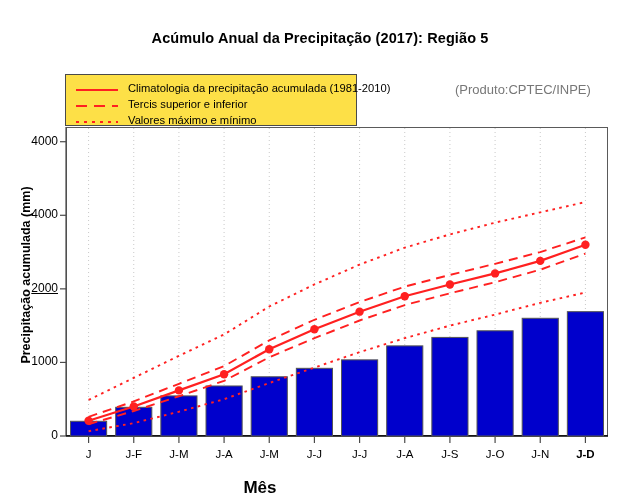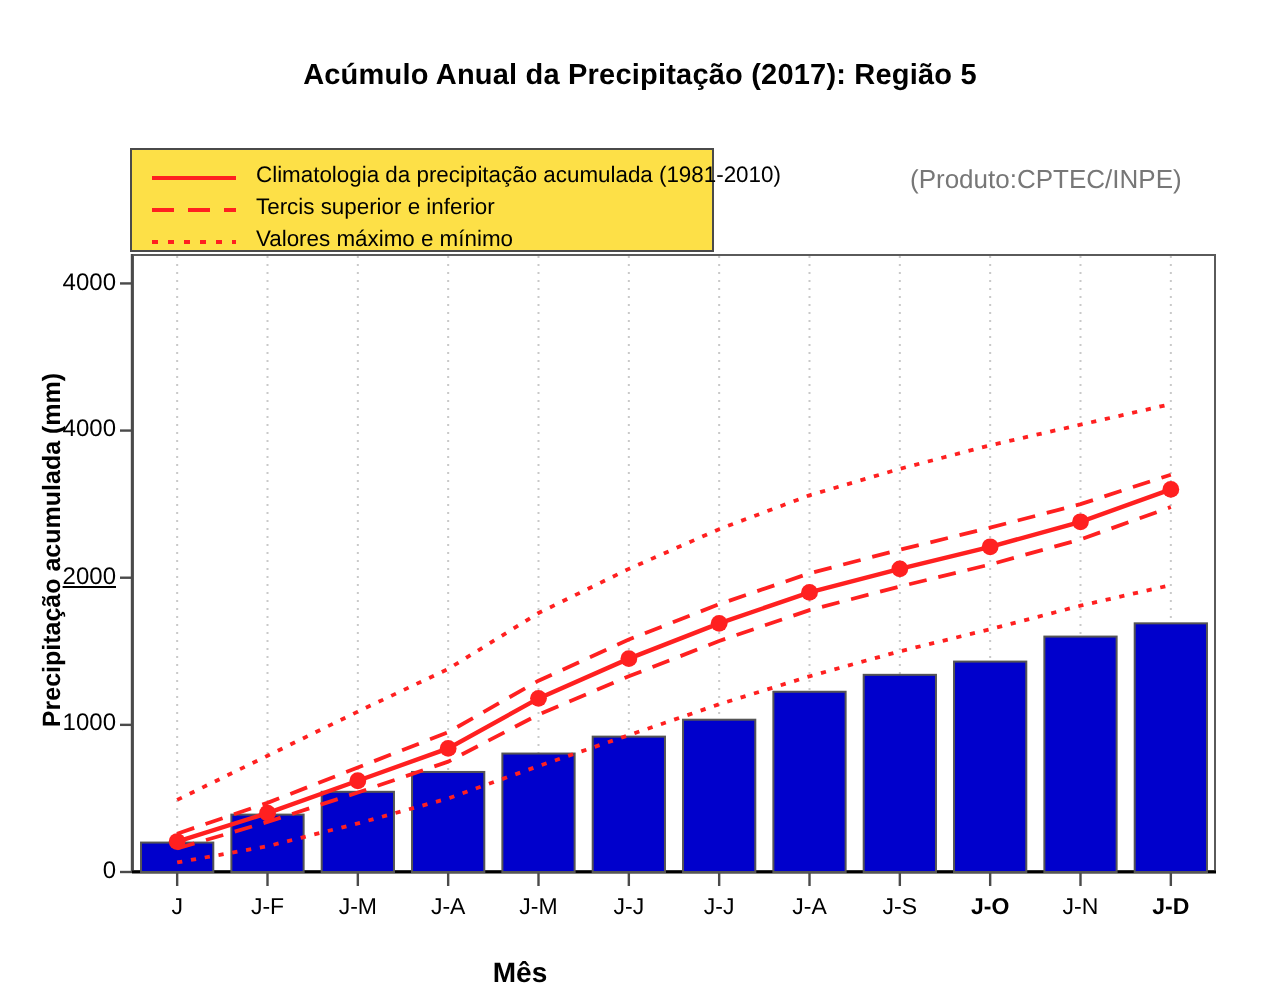--- a/index.html
+++ b/index.html
@@ -17,21 +17,21 @@
     position:absolute;left:66px;top:115px;width:542px;height:309px;
     border:1px solid #5a5a5a;box-sizing:border-box;background:#fff;
   }
   .svg-layer{position:absolute;left:0;top:0;width:640px;height:500px;}
   .ylabel{
     position:absolute;left:-104px;top:256px;width:260px;text-align:center;
     font-size:12.5px;font-weight:bold;transform:rotate(-90deg);
   }
   .xlabel{
     position:absolute;left:0;top:466px;width:520px;text-align:center;
-    font-size:14px;font-weight:bold;
+    font-size:17px;font-weight:bold;
   }
   .ytick-label{
     position:absolute;right:0;width:46px;text-align:right;font-size:12px;
   }
   .ytick-wrap{position:absolute;left:0;top:0;width:58px;height:500px;}
   .xtick-label{
     position:absolute;text-align:center;font-size:11.5px;width:46px;
   }
   .legend-box{
     position:absolute;left:65px;top:62px;width:292px;height:52px;
@@ -67,21 +67,21 @@
   <div id="xtick-wrap">
       <div class="xtick-label" style="left: 65.5833px; top: 436px;">J</div>
       <div class="xtick-label" style="left: 110.75px; top: 436px;">J-F</div>
       <div class="xtick-label" style="left: 155.917px; top: 436px;">J-M</div>
       <div class="xtick-label" style="left: 201.083px; top: 436px;">J-A</div>
       <div class="xtick-label" style="left: 246.25px; top: 436px;">J-M</div>
       <div class="xtick-label" style="left: 291.417px; top: 436px;">J-J</div>
       <div class="xtick-label" style="left: 336.583px; top: 436px;">J-J</div>
       <div class="xtick-label" style="left: 381.75px; top: 436px;">J-A</div>
       <div class="xtick-label" style="left: 426.917px; top: 436px;">J-S</div>
-      <div class="xtick-label" style="left: 472.083px; top: 436px; font-weight: bold;">J-O</div>
+      <div class="xtick-label" style="left: 472.083px; top: 436px;">J-O</div>
       <div class="xtick-label" style="left: 517.25px; top: 436px;">J-N</div>
       <div class="xtick-label" style="left: 562.417px; top: 436px; font-weight: bold;">J-D</div>
     </div>
 
   <div class="plot-frame"></div>
 
   <svg class="svg-layer" id="svg-layer" width="640" height="500" viewBox="0 0 640 500">
       <line x1="88.58333333333333" y1="116" x2="88.58333333333333" y2="423" stroke="#c9c9c9" stroke-width="1" stroke-dasharray="1 3"></line>
       <line x1="133.75" y1="116" x2="133.75" y2="423" stroke="#c9c9c9" stroke-width="1" stroke-dasharray="1 3"></line>
       <line x1="178.91666666666666" y1="116" x2="178.91666666666666" y2="423" stroke="#c9c9c9" stroke-width="1" stroke-dasharray="1 3"></line>

